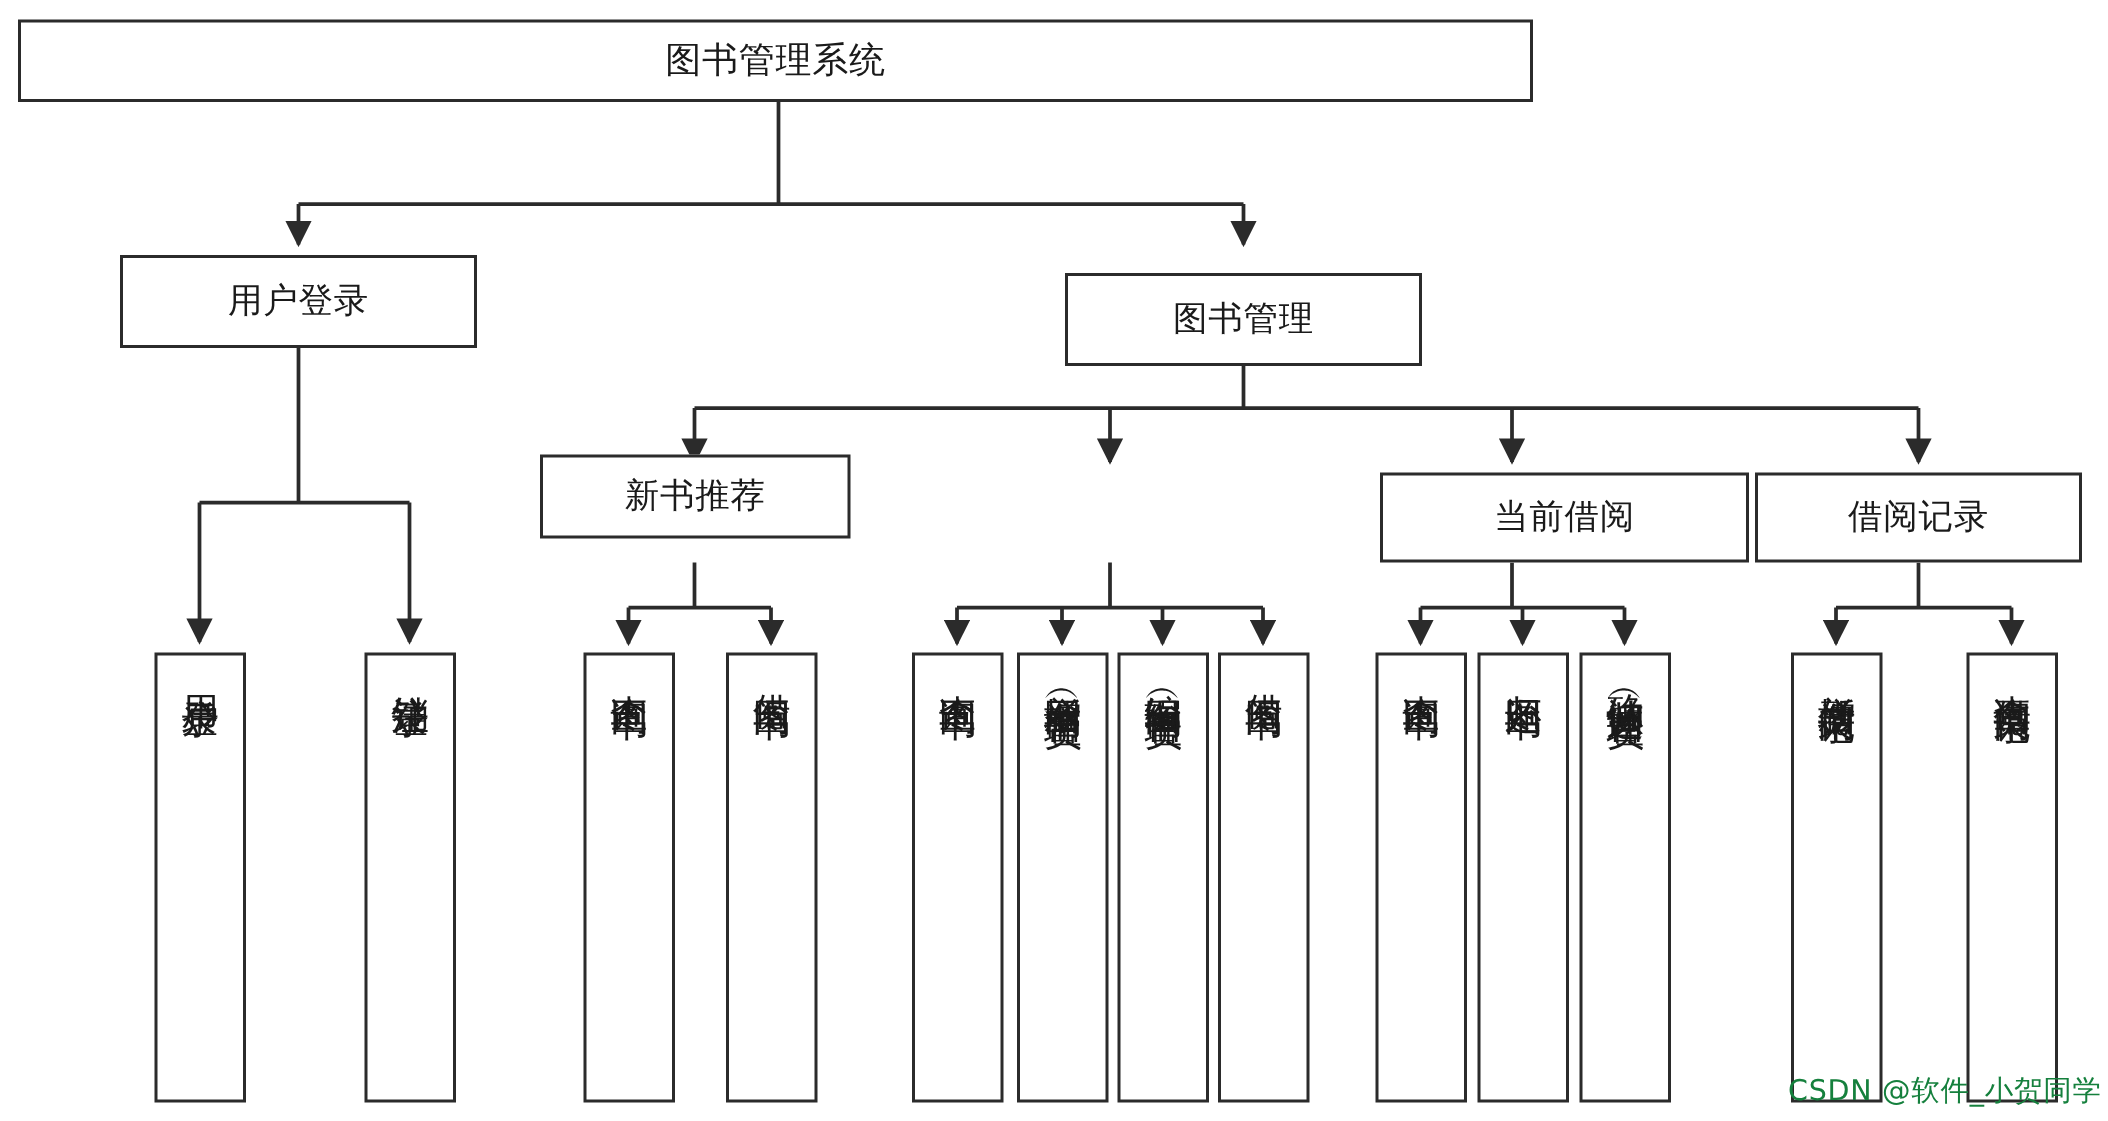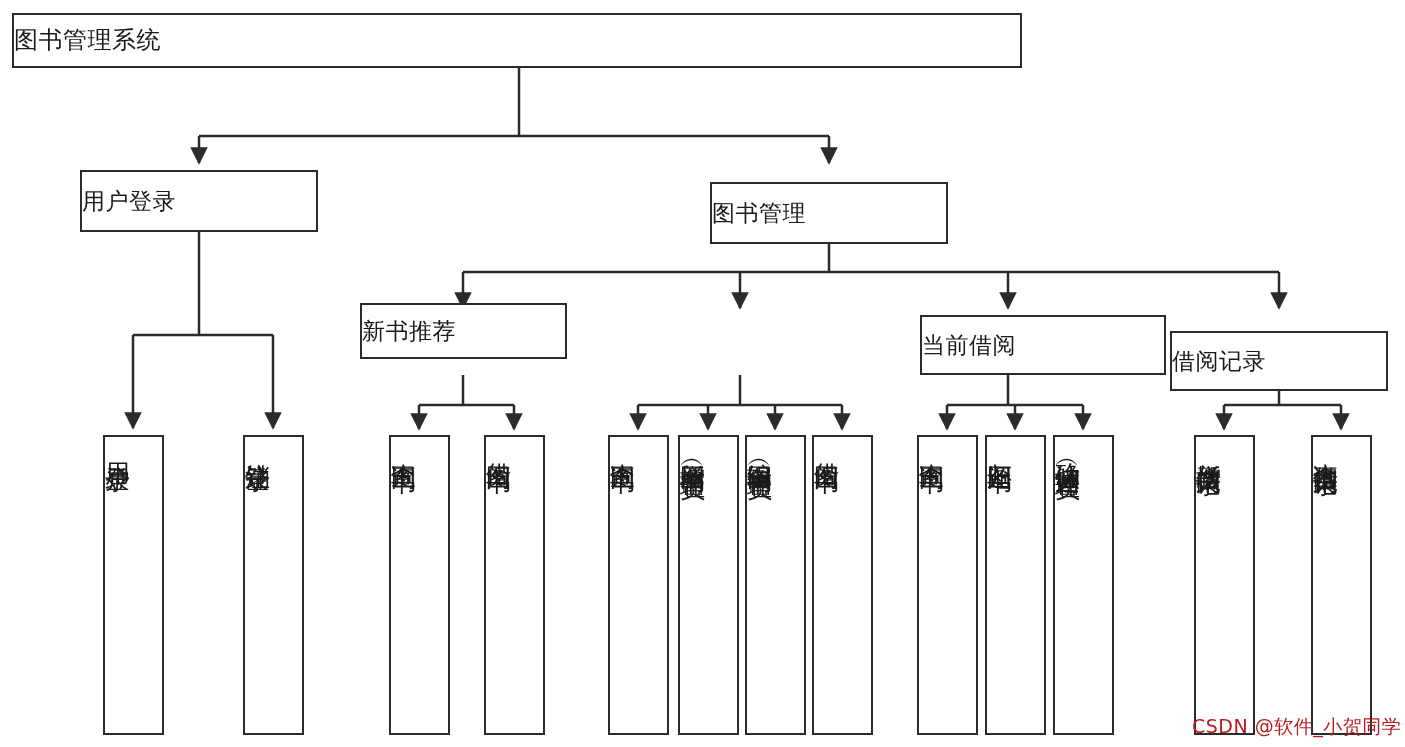--- a/index.html
+++ b/index.html
@@ -25,21 +25,21 @@
     height: 747px;
     pointer-events: none;
   }
   .node {
     position: absolute;
     box-sizing: border-box;
     border: 2.5px solid #2b2b2b;
     background: #ffffff;
     display: flex;
     align-items: center;
-    justify-content: flex-start;
+    justify-content: center;
     text-align: center;
     color: #1a1a1a;
   }
   .node .label {
     display: block;
     line-height: 1.08;
     letter-spacing: 0.5px;
   }
   
   .node.horiz .label {
@@ -57,21 +57,21 @@
   .node.vert .label {
     writing-mode: vertical-rl;
     text-orientation: upright;
     font-size: 25px;
     line-height: 1.0;
     letter-spacing: 2px;
     white-space: nowrap;
   }
   .watermark {
     position: absolute;
-    color: #b91c1c;
+    color: #15803d;
     font-size: 19px;
     white-space: nowrap;
     letter-spacing: 0.5px;
   }
 </style>
 </head>
 <body>
 
 <div id="canvas">
 
@@ -135,21 +135,21 @@
   <div class="node horiz" style="left:710px; top:182px; width:238px; height:62px;">
     <span class="label">图书管理</span>
   </div>
 
   <div class="node horiz" style="left:360px; top:303px; width:207px; height:56px;">
     <span class="label">新书推荐</span>
   </div>
   <div class="node horiz" style="left:920px; top:315px; width:246px; height:60px;">
     <span class="label">当前借阅</span>
   </div>
-  <div class="node horiz" style="left:1170px; top:315px; width:218px; height:60px;margin-top:16px;">
+  <div class="node horiz" style="left:1170px; top:315px; width:218px; height:60px;">
     <span class="label">借阅记录</span>
   </div>
 
   <div class="node vert" style="left:103px; top:435px; width:61px; height:300px;">
     <span class="label">用户登录</span>
   </div>
   <div class="node vert" style="left:243px; top:435px; width:61px; height:300px;">
     <span class="label">注销登录</span>
   </div>
 

